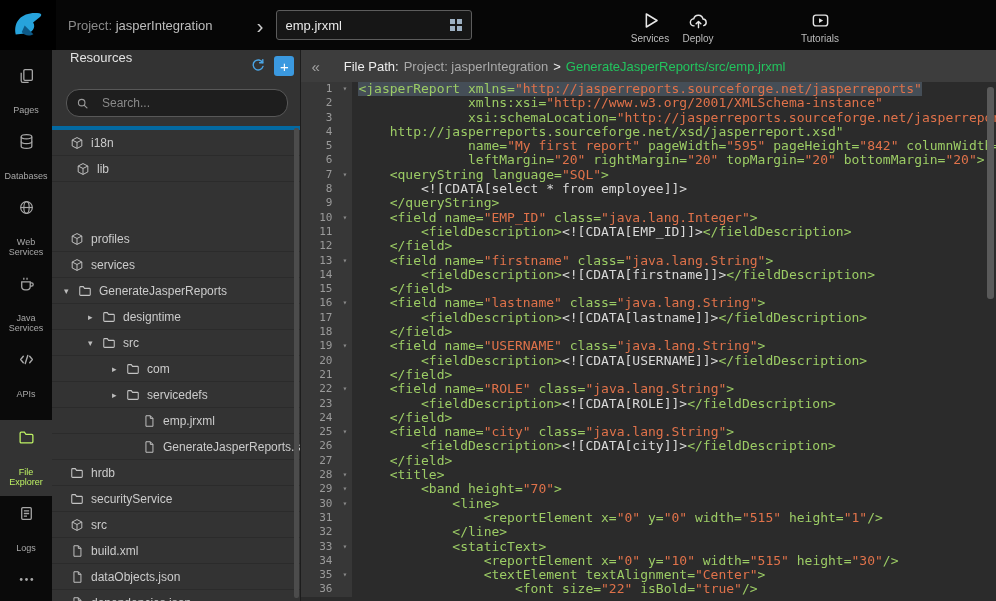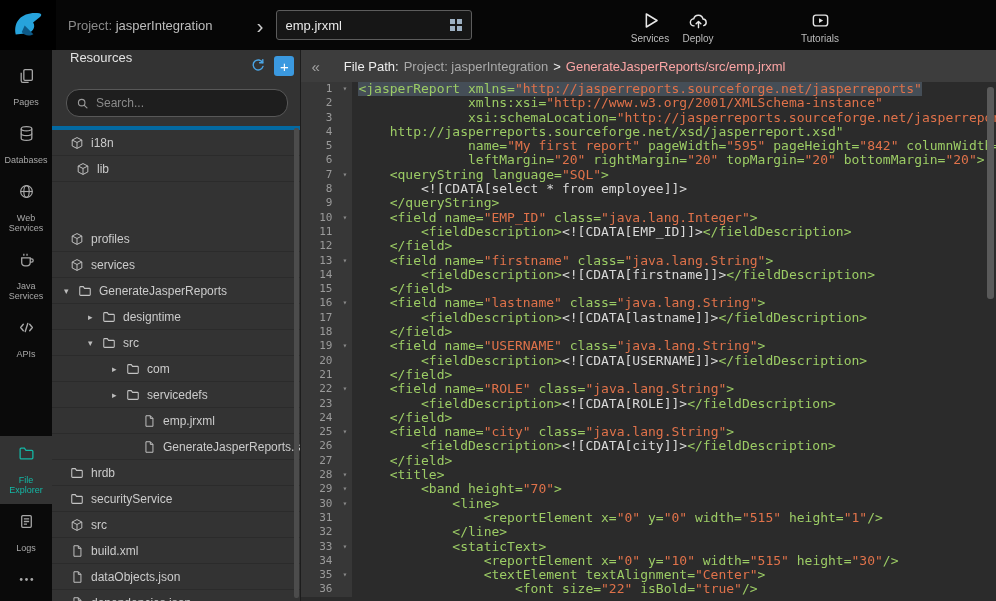--- a/index.html
+++ b/index.html
@@ -22,61 +22,61 @@
   .action{width:48px;display:flex;flex-direction:column;align-items:center;gap:3px;color:#bdbdbd;
     font-size:10px;cursor:pointer;padding-top:5px}
   .action svg{width:19px;height:19px;color:#e6e6e6}
   .action.tutorials{width:52px;margin-left:72px}
 
   
   .main{flex:1;display:flex;min-height:0}
 
   
   .rail{flex:0 0 52px;background:#0a0a0a;display:flex;flex-direction:column;padding-top:8px}
-  .rail-item{display:flex;flex-direction:column;align-items:center;gap:9px;padding:9px 2px;
+  .rail-item{display:flex;flex-direction:column;align-items:center;gap:17px;padding:9px 2px;
     color:#a8a8a8;cursor:pointer}
   .rail-item svg{width:17px;height:17px}
   .rail-label{font-size:9px;line-height:10px;text-align:center}
-  .rail-item.active{background:#333;color:#14b8a6}
+  .rail-item.active{background:#333;color:#bef264}
   .rail-spacer{flex:1}
 
   
   .resources{flex:0 0 206px;background:#333;display:flex;flex-direction:column;position:relative;
     border-right:1px solid #1d1d1d}
   .res-header{flex:0 0 32px;display:flex;padding:0 6px 0 18px}
   .res-title{color:#e2e2e2;font-size:13px}
   .res-actions{margin-left:auto;display:flex;align-items:center;gap:8px}
   .refresh-btn{color:#4aa5e6;width:16px;height:16px;cursor:pointer}
   .refresh-btn svg{width:16px;height:16px}
   .plus-btn{width:20px;height:20px;background:#3b99e0;border-radius:3px;color:#fff;display:flex;
     align-items:center;justify-content:center;font-size:15px;line-height:1;cursor:pointer}
   .search-row{padding:7px 12px 9px 14px}
   .search-box{height:28px;background:#1e1e1e;border:1px solid #585858;border-radius:13px;display:flex;
-    align-items:center;padding:0 9px;gap:7px}
+    align-items:center;padding:0 9px;gap:13px}
   .search-box svg{width:13px;height:13px;color:#9a9a9a;flex:0 0 13px}
   .search-box input{background:transparent;border:none;outline:none;color:#ccc;font-size:12px;width:100%;
     font-family:"Liberation Sans",sans-serif}
   .search-box input::placeholder{color:#8a8a8a}
   .tree{flex:1;overflow:hidden;border-top:4px solid #0369a1}
   .tree-row{height:26px;display:flex;align-items:center;border-bottom:1px solid #2b2b2b;color:#cbcbcb;
     font-size:12px;white-space:nowrap;overflow:hidden;cursor:pointer}
   .tree-arrow{flex:0 0 14px;font-size:9px;color:#bdbdbd}
   .tree-ico{flex:0 0 14px;width:14px;height:14px;margin-right:7px;color:#c4c4c4}
   .tree-ico svg{width:14px;height:14px;display:block}
   .tree-label{overflow:hidden}
   .res-scrollbar{position:absolute;right:1px;top:78px;bottom:3px;width:5px;background:#4c4c4c;border-radius:2px}
 
   
   .content{flex:1;display:flex;flex-direction:column;min-width:0}
   .pathbar{flex:0 0 32px;background:#3d3d3d;display:flex;align-items:center;padding:0 10px;font-size:13px}
   .collapse{color:#a3a3a3;font-size:15px;margin-right:24px;cursor:pointer}
   .fp-label{color:#ededed;margin-right:5px}
   .fp-project{color:#a9a9a9;margin-right:5px}
   .fp-sep{color:#ededed;margin-right:5px}
-  .fp-path{color:#fca5a5}
+  .fp-path{color:#22c55e}
 
   
   .editor{flex:1;position:relative;background:#2b2b2b;overflow:hidden;
     font-family:"DejaVu Sans Mono",monospace}
   .cl{display:flex;height:14.3px;line-height:14.3px}
   .ln{flex:0 0 36px;background:#373737;color:#9b9b9b;font-size:11px;text-align:right;padding-right:5px}
   .fold{flex:0 0 15px;background:#373737;color:#8a8a8a;font-size:8px;text-align:center;cursor:pointer}
   .codeline{flex:1;white-space:pre;font-size:13px;padding-left:6px;color:#d8d8d8;cursor:text}
   .tk-t{color:var(--c-tag)}
   .tk-s{color:var(--c-str)}

